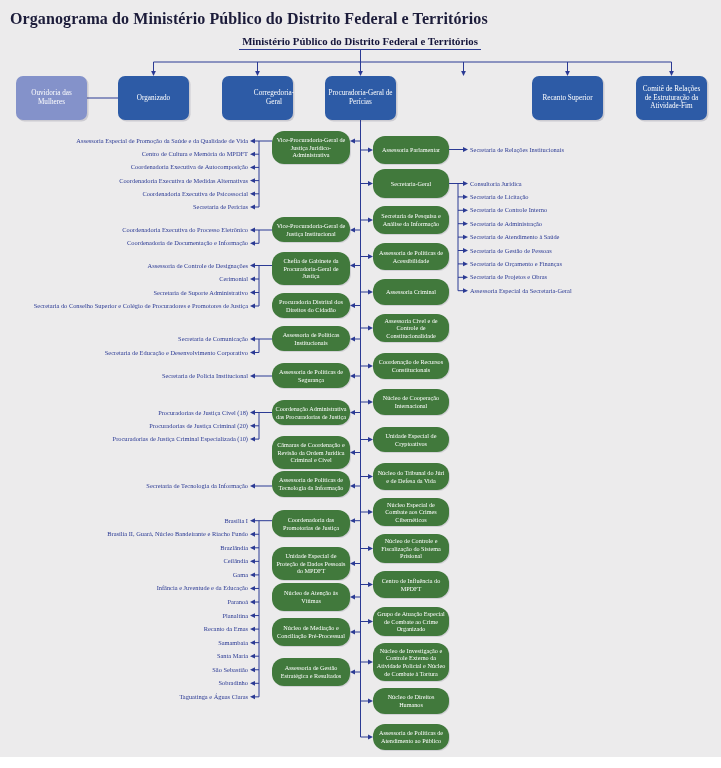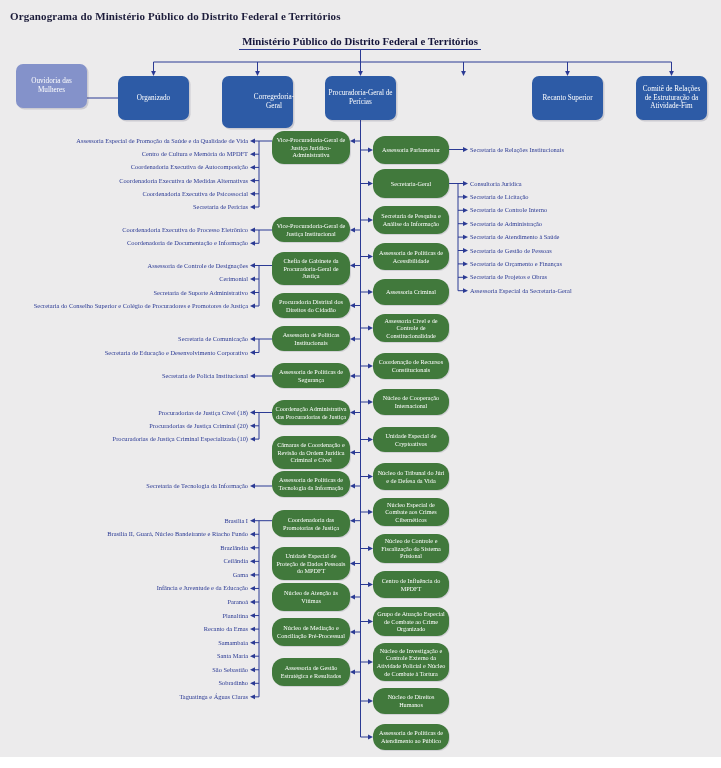--- a/index.html
+++ b/index.html
@@ -3,21 +3,21 @@
 <meta charset="utf-8">
 <style>
   html,body{margin:0;padding:0;background:#ffffff;}
   #canvas{
     position:relative;width:721px;height:768px;overflow:hidden;
     background:#ffffff;
     font-family:"Liberation Serif","DejaVu Serif",serif;
   }
   #chart-bg{position:absolute;left:0;top:0;width:721px;height:757px;background:#ecebec;}
   #page-title{
-    position:absolute;left:10px;top:10px;font-size:11px;font-weight:bold;
+    position:absolute;left:10px;top:10px;font-size:16px;font-weight:bold;
     color:#1c1c3a;letter-spacing:.1px;
   }
   #root-wrap{position:absolute;left:160px;top:31px;width:400px;text-align:center;}
   #root-title{
     display:inline-block;font-size:10.8px;font-weight:bold;color:#15153a;
     border-bottom:1px solid #2b3a94;padding:0 3px 2px 3px;
   }
   .tbox{
     position:absolute;width:71px;height:44px;border-radius:7px;
     background:#2d5ba6;color:#ffffff;display:flex;align-items:center;justify-content:center;
@@ -220,23 +220,23 @@
       <polygon points="373,662 368,659.6 368,664.4" fill="#2b3a94"></polygon>
       <line x1="360.5" y1="701" x2="369" y2="701" stroke="#2b3a94" stroke-width="1"></line>
       <polygon points="373,701 368,698.6 368,703.4" fill="#2b3a94"></polygon>
       <line x1="360.5" y1="737" x2="369" y2="737" stroke="#2b3a94" stroke-width="1"></line>
       <polygon points="373,737 368,734.6 368,739.4" fill="#2b3a94"></polygon>
     </svg>
   <div id="page-title">Organograma do Ministério Público do Distrito Federal e Territórios</div>
   <div id="root-wrap">
     <span id="root-title">Ministério Público do Distrito Federal e Territórios</span>
   </div>
-<div class="tbox light" style="left: 16px; top: 64px; width: 71px; height: 44px;">Ouvidoria das Mulheres</div>
+<div class="tbox light" style="left: 16px; top: 76px; width: 71px; height: 44px;">Ouvidoria das Mulheres</div>
     <div class="tbox" style="left: 118px; top: 76px; width: 71px; height: 44px;">Organizado</div>
-    <div class="tbox" style="left: 222px; top: 76px; width: 71px; height: 52px; padding-left: 36px;">Corregedoria-Geral</div>
+    <div class="tbox" style="left: 222px; top: 76px; width: 71px; height: 44px; padding-left: 36px;">Corregedoria-Geral</div>
     <div class="tbox" style="left: 325px; top: 76px; width: 71px; height: 44px;">Procuradoria-Geral de Perícias</div>
     <div class="tbox" style="left: 532px; top: 76px; width: 71px; height: 44px;">Recanto Superior</div>
     <div class="tbox" style="left: 636px; top: 76px; width: 71px; height: 44px;">Comitê de Relações de Estruturação da Atividade-Fim</div>
     <div class="gbox" style="left: 272px; top: 131px; width: 78px; height: 33px;">Vice-Procuradoria-Geral de Justiça Jurídico-Administrativa</div>
     <div class="lbl left" style="right: 473px; top: 137px;">Assessoria Especial de Promoção da Saúde e da Qualidade de Vida</div>
     <div class="lbl left" style="right: 473px; top: 150.2px;">Centro de Cultura e Memória do MPDFT</div>
     <div class="lbl left" style="right: 473px; top: 163.4px;">Coordenadoria Executiva de Autocomposição</div>
     <div class="lbl left" style="right: 473px; top: 176.6px;">Coordenadoria Executiva de Medidas Alternativas</div>
     <div class="lbl left" style="right: 473px; top: 189.8px;">Coordenadoria Executiva de Psicossocial</div>
     <div class="lbl left" style="right: 473px; top: 203px;">Secretaria de Perícias</div>

